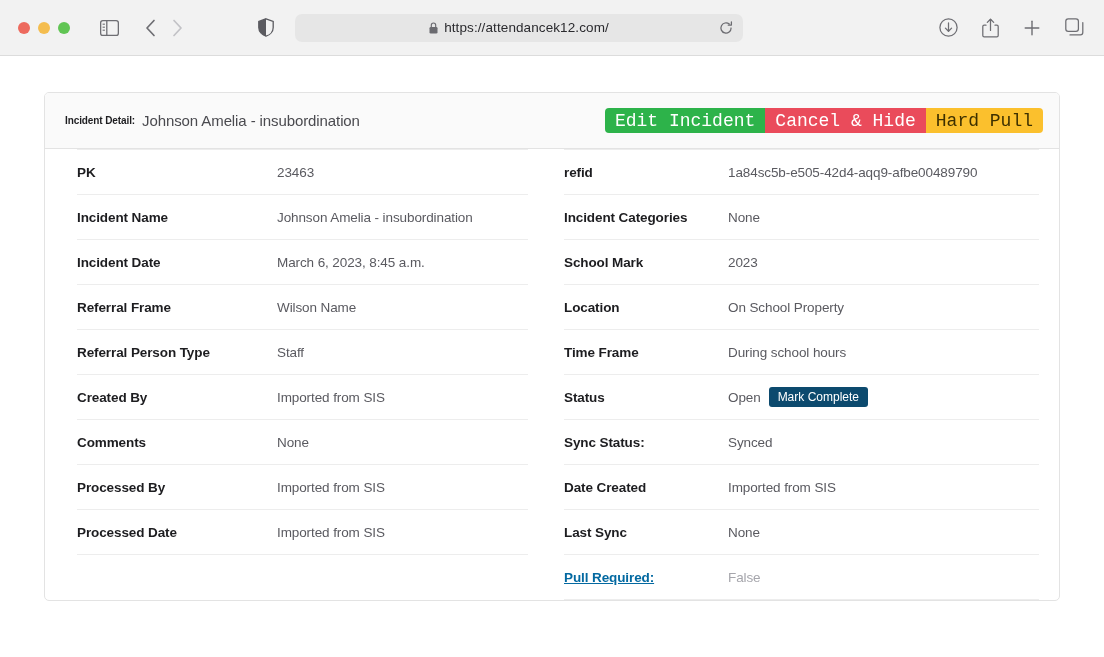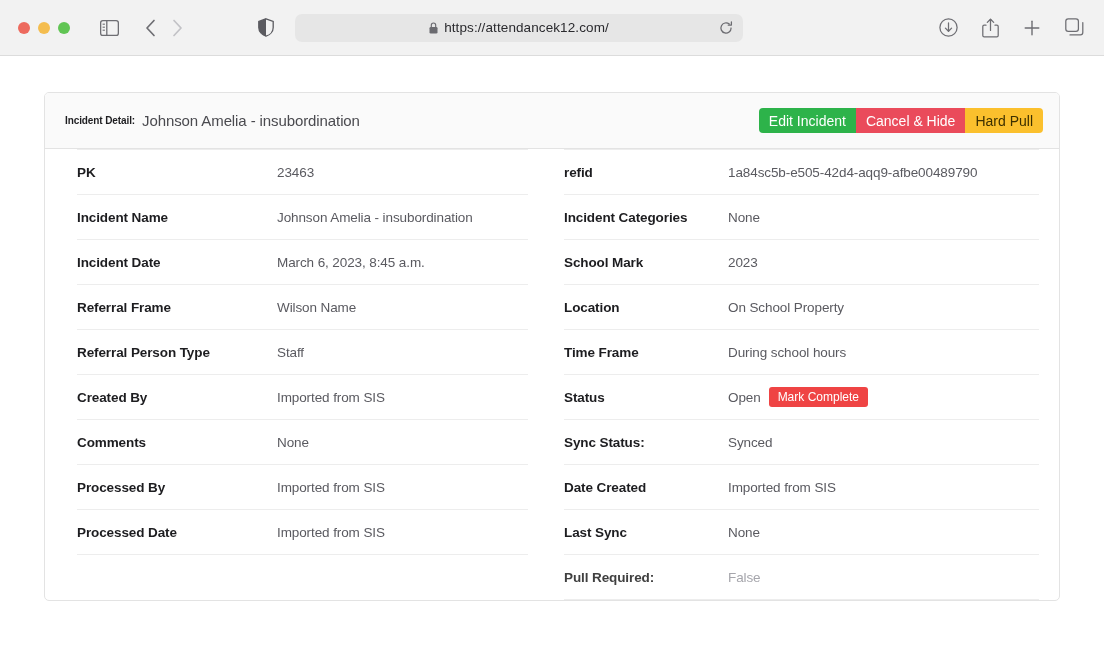--- a/index.html
+++ b/index.html
@@ -126,22 +126,22 @@
   .btn-group {
     margin-left: auto;
     display: flex;
     align-items: stretch;
     border-radius: 4px;
     overflow: hidden;
     height: 25px;
   }
   .btn {
     border: none;
-    font-family: Liberation Sans, sans-serif;
-    font-size: 14px;
+    font-family: Liberation Mono, monospace;
+    font-size: 18px;
     color: #ffffff;
     padding: 0 10px;
     cursor: pointer;
     display: flex;
     align-items: center;
     line-height: 1;
     white-space: nowrap;
   }
   .btn-edit   { background: #2db34a; }
   .btn-cancel { background: #ea4b5b; }
@@ -180,26 +180,26 @@
   }
   td.v {
     font-size: 13.5px;
     font-weight: 400;
     color: #5a5a60;
     letter-spacing: -0.1px;
     white-space: nowrap;
   }
   .col-right td.k { width: 164px; }
 
-  td.k.muted { color: #404040; }
+  td.k.muted { color: #0369a1; text-decoration: underline; }
   td.v.muted { color: #a6a6ac; }
 
   .status-cell { display: flex; align-items: center; gap: 8px; }
   .badge-complete {
-    background: #ef4444;
+    background: #0c4a6e;
     color: #ffffff;
     font-size: 12px;
     padding: 4px 9px;
     border-radius: 3px;
     line-height: 1;
     border: none;
     font-family: "Liberation Sans", sans-serif;
     cursor: pointer;
     white-space: nowrap;
   }

